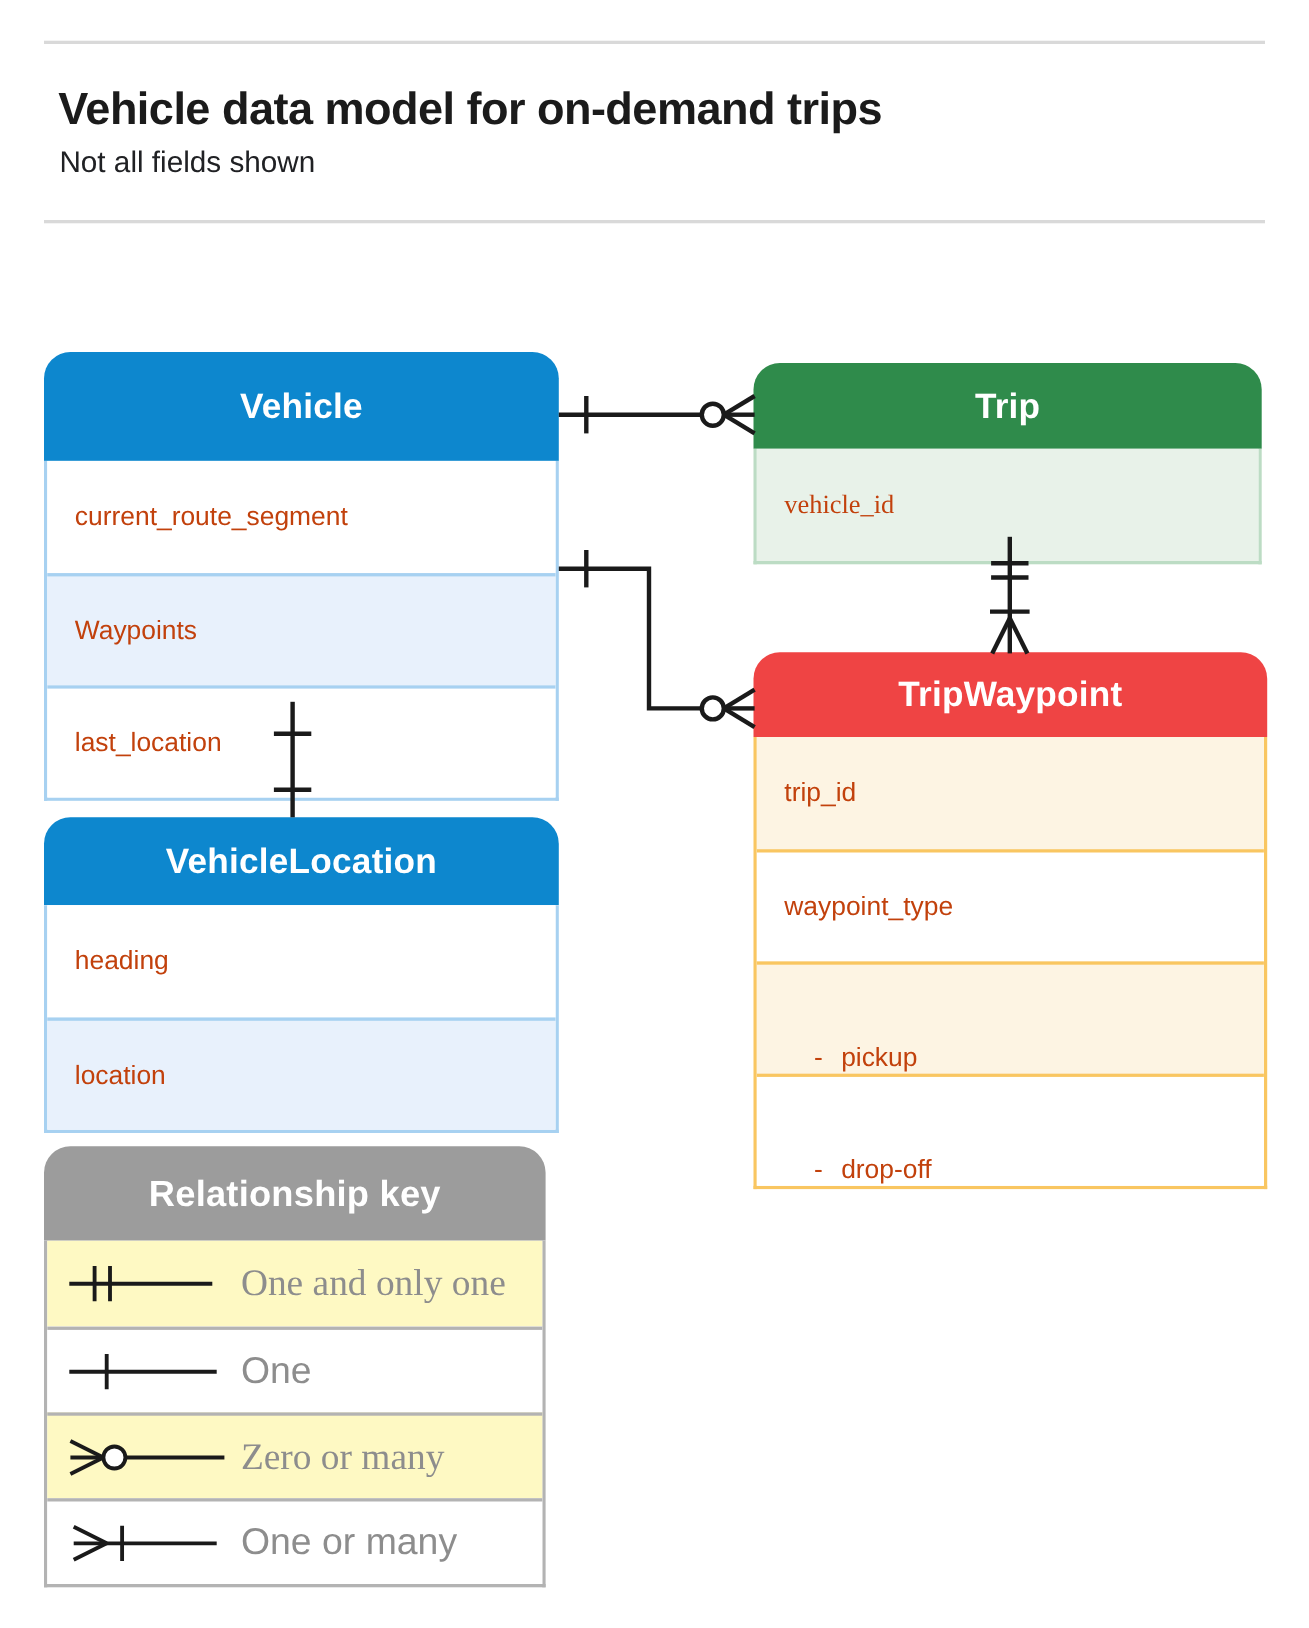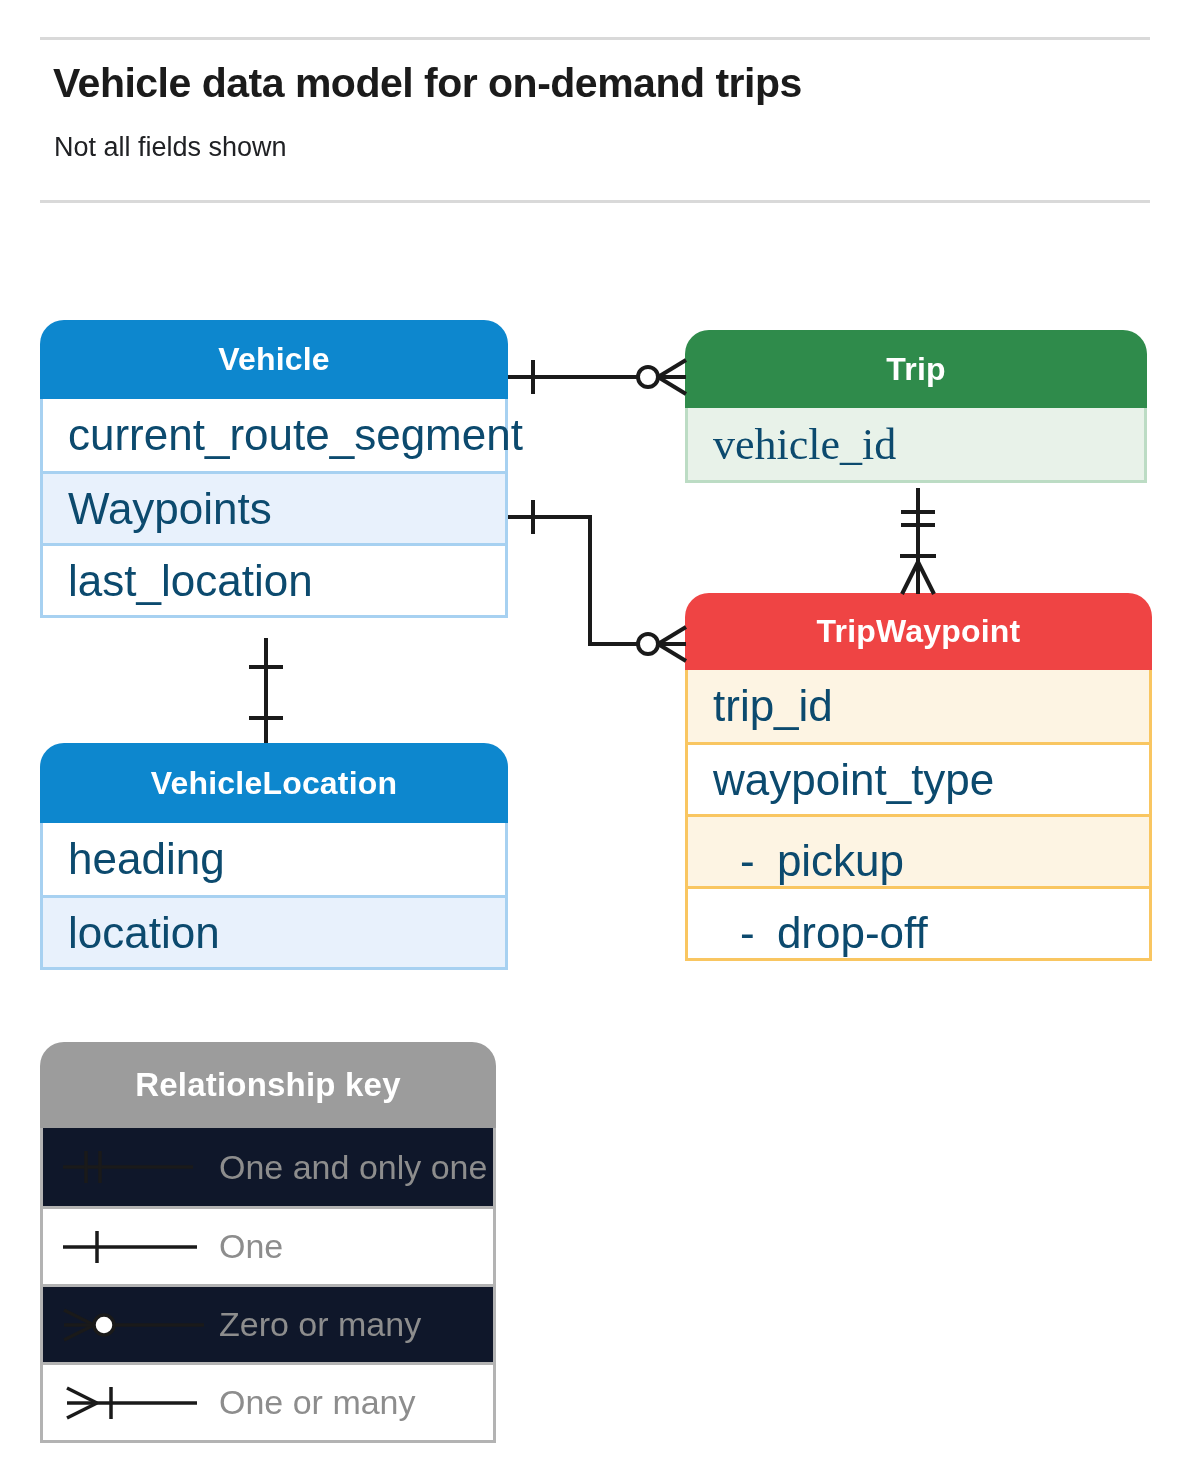--- a/index.html
+++ b/index.html
@@ -1,68 +1,68 @@
 <!DOCTYPE html>
 <html><head>
 <meta charset="utf-8">
 <style>
   html,body{margin:0;padding:0;background:#fff;}
   body{font-family:"Liberation Sans","DejaVu Sans",sans-serif;}
   .canvas{position:relative;width:1190px;height:1480px;background:#fff;overflow:hidden;}
 
   .rule{position:absolute;left:40px;width:1110px;height:3px;background:#d9d9d9;}
 
-  .page-title{position:absolute;left:53px;top:60px;font-size:41px;font-weight:700;color:#1b1b1b;letter-spacing:-0.5px;}
+  .page-title{position:absolute;left:53px;top:76px;font-size:41px;font-weight:700;color:#1b1b1b;letter-spacing:-0.5px;}
   .page-subtitle{position:absolute;left:54px;top:132px;font-size:27px;color:#202124;}
 
   .entity{position:absolute;box-sizing:border-box;}
   .thead{height:78px;border-radius:24px 24px 0 0;color:#fff;font-weight:700;font-size:32px;
          display:flex;align-items:center;justify-content:center;letter-spacing:0.2px;}
   .tbody{border:3px solid;border-top:none;background:#fff;box-sizing:border-box;}
-  .trow{height:72px;box-sizing:border-box;display:flex;align-items:center;
-        padding-left:25px;font-size:44px;color:#0c4a6e;border-top:3px solid;background:#fff;}
+  .trow{height:102px;box-sizing:border-box;display:flex;align-items:center;
+        padding-left:25px;font-size:24px;color:#c2410c;border-top:3px solid;background:#fff;}
   .trow:first-child{border-top:none;}
   .trow.indent{padding-left:52px;word-spacing:10px;align-items:flex-end;}
 
   
   .blue .thead{background:#0d87ce;}
   .blue .tbody,.blue .trow{border-color:#a7d1f1;}
   .blue .trow.shade{background:#e8f1fc;}
   
   .green .thead{background:#2f8b4b;}
   .green .tbody,.green .trow{border-color:#bcdcc4;}
   .green .trow.shade{background:#e8f2e9;font-family:Liberation Serif, serif;}
   
   .orange .thead{background:#ef4444;}
   .orange .tbody,.orange .trow{border-color:#f9c661;}
   .orange .trow.shade{background:#fdf4e3;}
   
   .gray .thead{background:#9c9c9c;height:86px;font-size:33px;}
   .gray .tbody,.gray .trow{border-color:#b3b3b3;}
-  .gray .trow.shade{background:#0f172a;}
+  .gray .trow.shade{background:#fef9c3;font-family:Liberation Serif, serif;}
   .gray .trow{height:78px;color:#8d8d8d;font-size:34px;padding-left:14px;}
 
   .legend-label{margin-left:12px;}
   .sym{flex:0 0 150px;}
 
   .connectors{position:absolute;left:0;top:0;width:1190px;height:1480px;pointer-events:none;}
   .connectors *{vector-effect:non-scaling-stroke;}
 </style>
 </head>
 <body>
 
 <div class="canvas">
 
   <div class="rule" style="top:37px"></div>
   <h1 class="page-title" style="margin:0">Vehicle data model for on-demand trips</h1>
   <div class="page-subtitle">Not all fields shown</div>
   <div class="rule" style="top:200px"></div>
 
   <div class="entity blue" style="left:40px;top:320px;width:468px">
-    <div class="thead" style="height:79px">
+    <div class="thead" style="height:99px">
       <span>Vehicle</span>
     </div>
     <div class="tbody">
       <div class="trow">
           <span>current_route_segment</span>
         </div>
       <div class="trow shade">
           <span>Waypoints</span>
         </div>
       <div class="trow">

